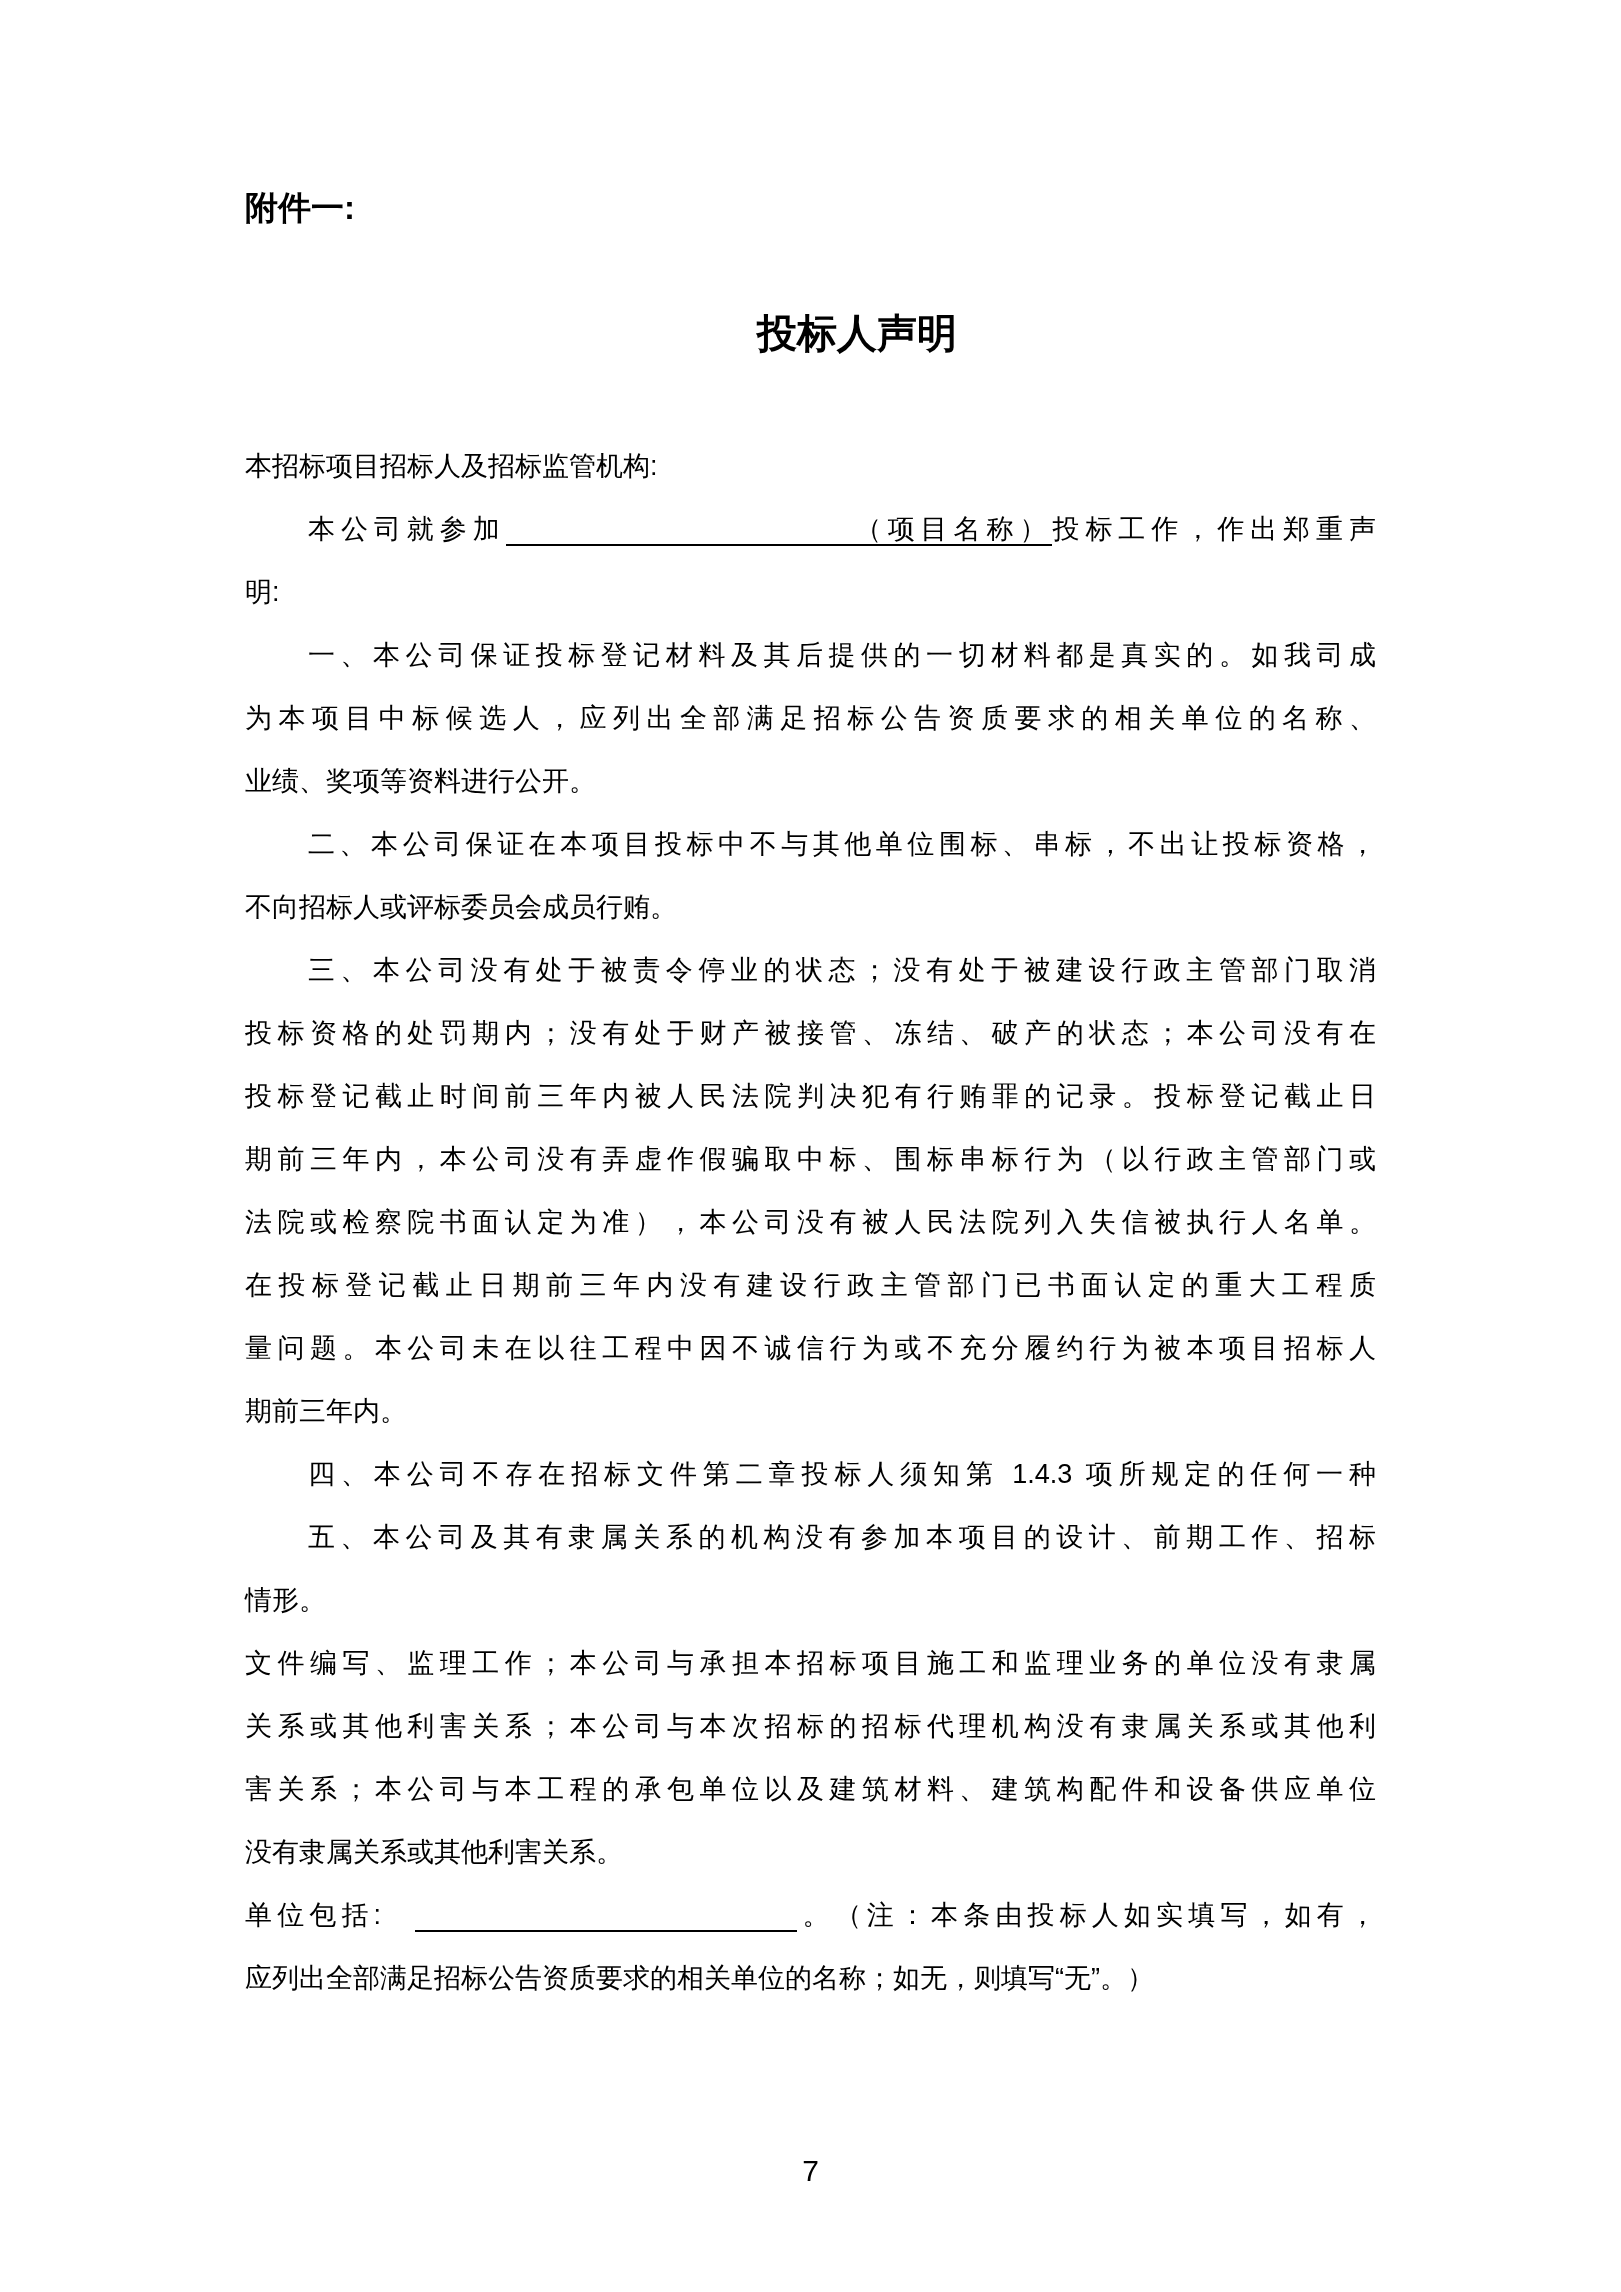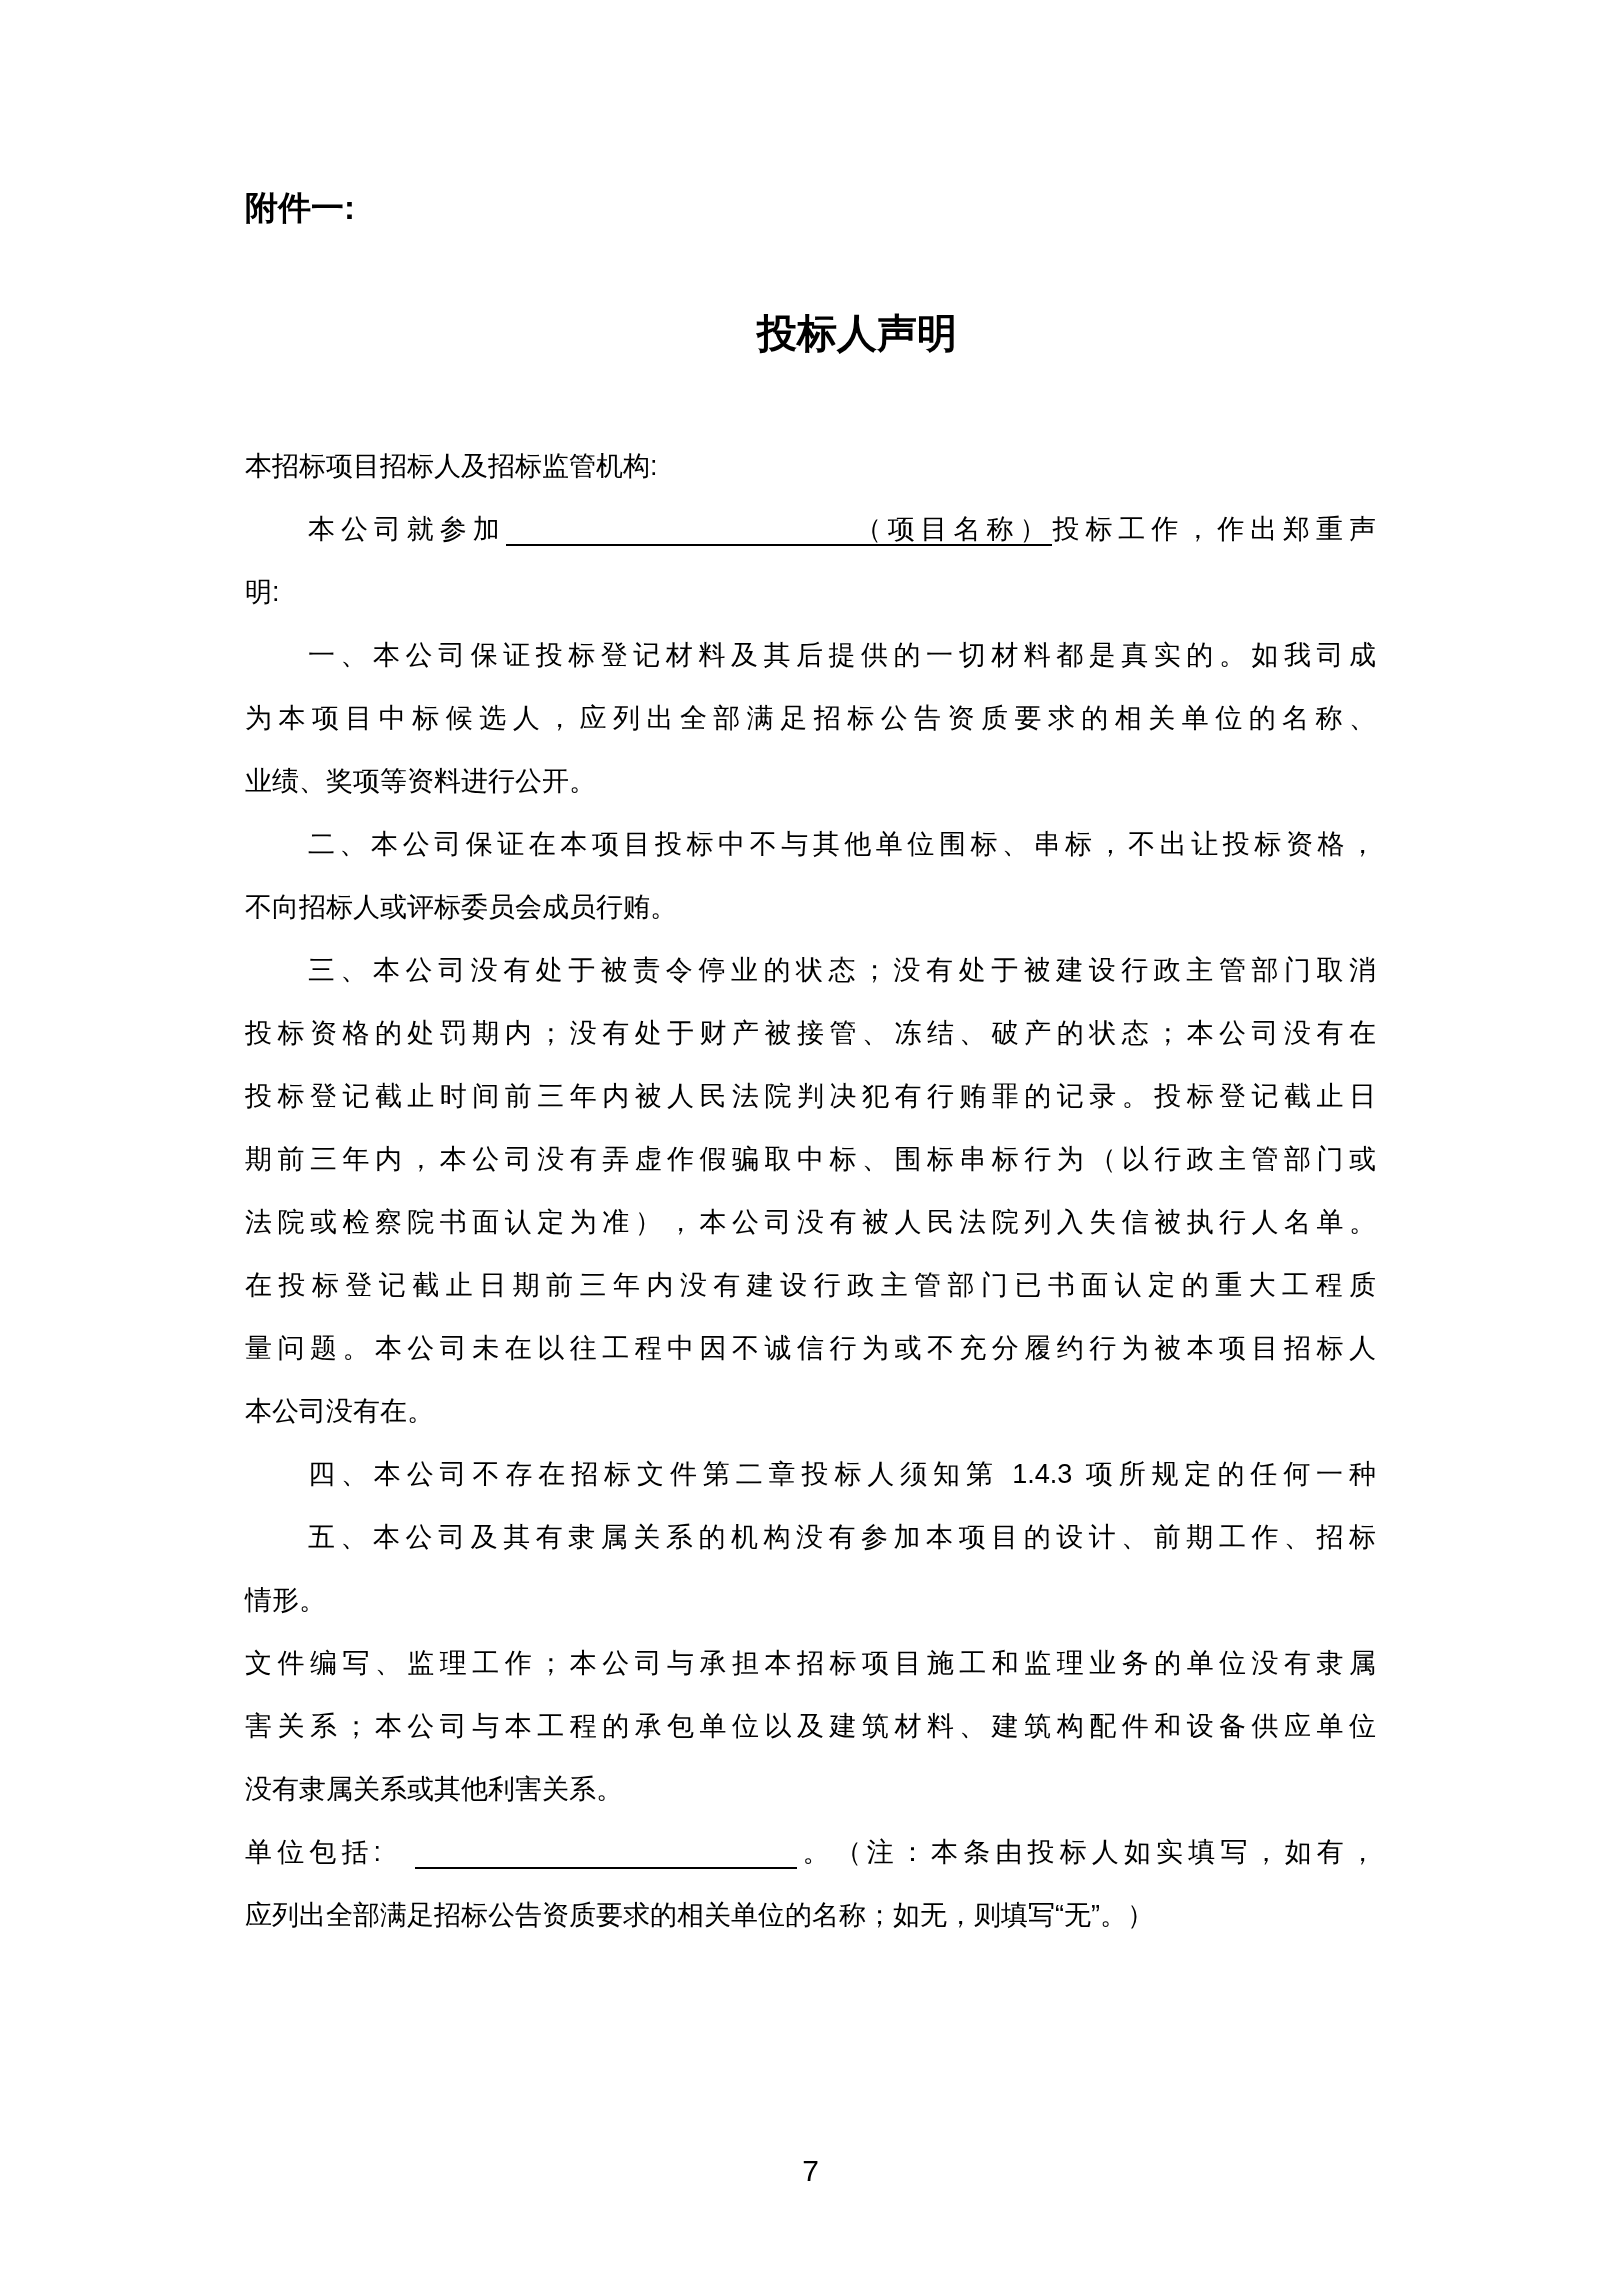--- a/index.html
+++ b/index.html
@@ -93,25 +93,26 @@
     <div class="line">业绩、奖项等资料进行公开。</div>
     <div class="line jf ind">二、本公司保证在本项目投标中不与其他单位围标、串标，不出让投标资格，</div>
     <div class="line">不向招标人或评标委员会成员行贿。</div>
     <div class="line jf ind">三、本公司没有处于被责令停业的状态；没有处于被建设行政主管部门取消</div>
     <div class="line jf">投标资格的处罚期内；没有处于财产被接管、冻结、破产的状态；本公司没有在</div>
     <div class="line jf">投标登记截止时间前三年内被人民法院判决犯有行贿罪的记录。投标登记截止日</div>
     <div class="line jf">期前三年内，本公司没有弄虚作假骗取中标、围标串标行为（以行政主管部门或</div>
     <div class="line jf">法院或检察院书面认定为准），本公司没有被人民法院列入失信被执行人名单。</div>
     <div class="line jf">在投标登记截止日期前三年内没有建设行政主管部门已书面认定的重大工程质</div>
     <div class="line jf">量问题。本公司未在以往工程中因不诚信行为或不充分履约行为被本项目招标人</div>
-    <div class="line">本公司没有在。</div>
+    <div class="line">期前三年内。</div>
     <div class="line jf ind">四、本公司不存在招标文件第二章投标人须知第 1.4.3 项所规定的任何一种</div>
     <div class="line jf ind">五、本公司及其有隶属关系的机构没有参加本项目的设计、前期工作、招标</div>
     <div class="line">情形。</div>
     <div class="line jf">文件编写、监理工作；本公司与承担本招标项目施工和监理业务的单位没有隶属</div>
+    <div class="line jf">关系或其他利害关系；本公司与本次招标的招标代理机构没有隶属关系或其他利</div>
     <div class="line jf">害关系；本公司与本工程的承包单位以及建筑材料、建筑构配件和设备供应单位</div>
     <div class="line">没有隶属关系或其他利害关系。</div>
 
     <div class="line jf"><span>单位包括: </span><span class="ul gap-left"><span class="blank w390"></span></span><span>。（注：本条由投标人如实填写，如有，</span></div>
 
     <div class="line">应列出全部满足招标公告资质要求的相关单位的名称；如无，则填写“无”。）</div>
 
   </div>
 
   <div class="page-num">7</div>

